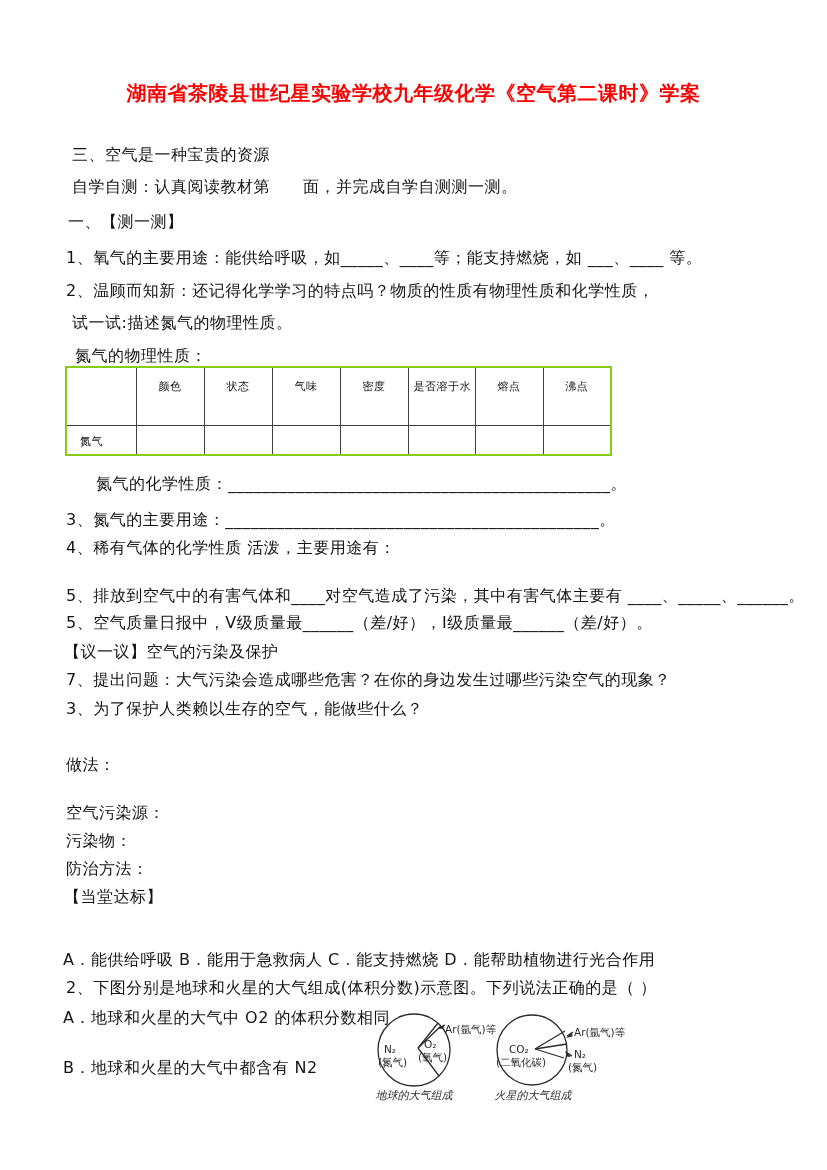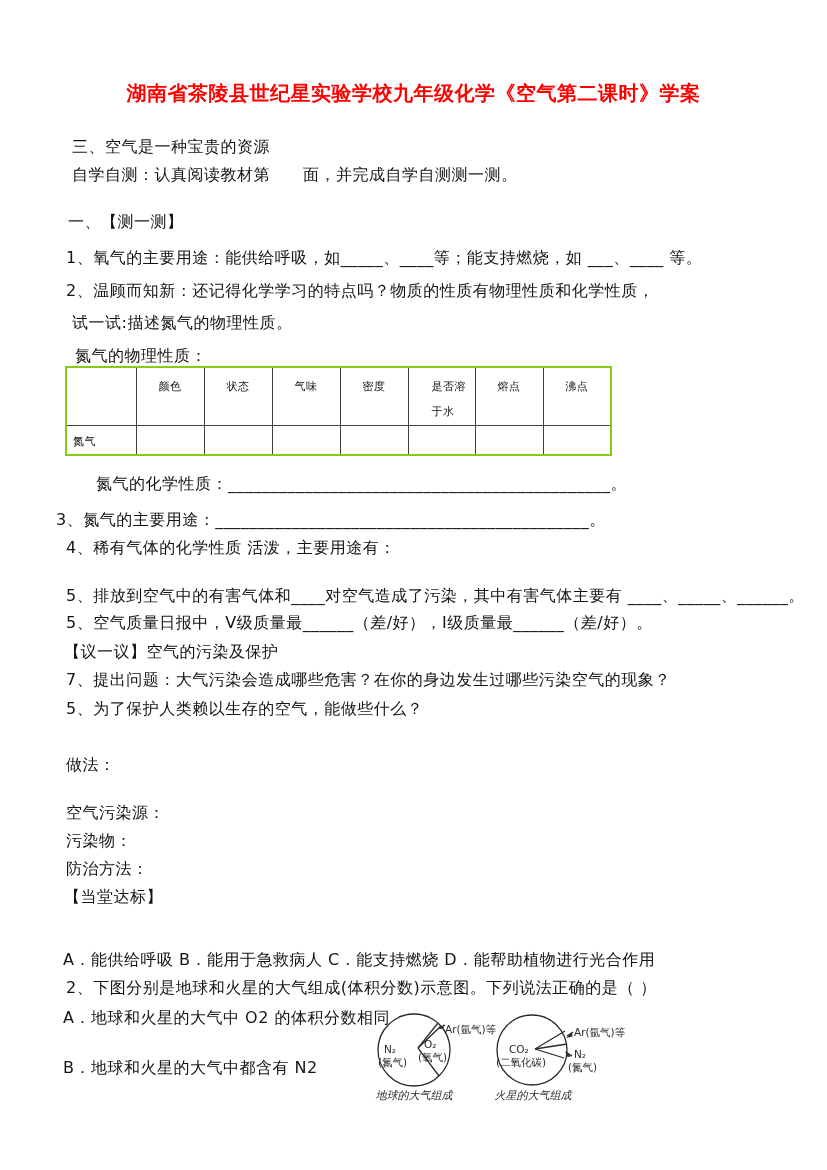--- a/index.html
+++ b/index.html
@@ -29,39 +29,39 @@
   table.props td{
     border:1px solid #3f3f3f;
     padding:6px 4px 0 4px;
     vertical-align:top;
     text-align:center;
     line-height:25px;
     overflow:hidden;
   }
   table.props tr.hdr td{height:51px;}
   table.props tr.data td{height:23px;padding-top:3px;}
-  table.props td.rowlabel{text-align:left;padding-left:6px;}
-  table.props td.wrapcell{text-align:left;padding-left:23px;padding-right:2px;}
+  table.props td.rowlabel{text-align:left;padding-left:13px;}
+  table.props td.wrapcell{text-align:left;padding-left:5px;padding-right:2px;}
   .charts{position:absolute;left:368px;top:1008px;width:272px;height:102px;}
   .charts svg{display:block;}
   .charts text{fill:#2b2b2b;font-family:"DejaVu Sans","Liberation Sans",sans-serif;}
   .charts .lbl{font-size:10.5px;}
   .charts .cap{font-size:11px;font-style:italic;font-family:"DejaVu Serif","Liberation Serif",serif;}
   .charts circle, .charts path{stroke:#2b2b2b;stroke-width:1.3;fill:none;}
   .charts polygon{fill:#2b2b2b;stroke:none;}
 </style>
 </head>
 <body>
 
 <div class="page">
 
   <div class="title">湖南省茶陵县世纪星实验学校九年级化学《空气第二课时》学案</div>
 
-  <div class="ln" style="top:136px;left:72px">三、空气是一种宝贵的资源</div>
-  <div class="ln" style="top:164px;left:72px">自学自测：认真阅读教材第　　面，并完成自学自测测一测。</div>
+  <div class="ln" style="top:144px;left:72px">三、空气是一种宝贵的资源</div>
+  <div class="ln" style="top:176px;left:72px">自学自测：认真阅读教材第　　面，并完成自学自测测一测。</div>
   <div class="ln" style="top:211px;left:68px">一、【测一测】</div>
   <div class="ln" style="top:247px;left:66px">1、氧气的主要用途：能供给呼吸，如_____、____等；能支持燃烧，如 ___、____ 等。</div>
   <div class="ln" style="top:280px;left:66px">2、温顾而知新：还记得化学学习的特点吗？物质的性质有物理性质和化学性质，</div>
   <div class="ln" style="top:312px;left:72px">试一试:描述氮气的物理性质。</div>
   <div class="ln" style="top:345px;left:75px">氮气的物理性质：</div>
 
   <table class="props">
     <colgroup>
       <col style="width:70px">
         <col style="width:68px">
@@ -90,27 +90,27 @@
       <td></td>
       <td></td>
       <td></td>
       <td></td>
       <td></td>
     </tr>
   </tbody>
     </table>
 
   <div class="ln" style="top:473px;left:96px">氮气的化学性质：_____________________________________________。</div>
-  <div class="ln" style="top:509px;left:56px">3、氮气的主要用途：____________________________________________。</div>
+  <div class="ln" style="top:509px;left:66px">3、氮气的主要用途：____________________________________________。</div>
   <div class="ln" style="top:537px;left:66px">4、稀有气体的化学性质 活泼，主要用途有：</div>
   <div class="ln" style="top:585px;left:66px">5、排放到空气中的有害气体和____对空气造成了污染，其中有害气体主要有 ____、_____、______。</div>
   <div class="ln" style="top:612px;left:66px">5、空气质量日报中，V级质量最______（差/好），I级质量最______（差/好）。</div>
   <div class="ln" style="top:641px;left:64px">【议一议】空气的污染及保护</div>
   <div class="ln" style="top:669px;left:66px">7、提出问题：大气污染会造成哪些危害？在你的身边发生过哪些污染空气的现象？</div>
-  <div class="ln" style="top:698px;left:66px">5、为了保护人类赖以生存的空气，能做些什么？</div>
+  <div class="ln" style="top:698px;left:66px">3、为了保护人类赖以生存的空气，能做些什么？</div>
   <div class="ln" style="top:754px;left:66px">做法：</div>
   <div class="ln" style="top:802px;left:66px">空气污染源：</div>
   <div class="ln" style="top:830px;left:66px">污染物：</div>
   <div class="ln" style="top:858px;left:66px">防治方法：</div>
   <div class="ln" style="top:886px;left:64px">【当堂达标】</div>
   <div class="ln" style="top:949px;left:63px">A．能供给呼吸 B．能用于急救病人 C．能支持燃烧 D．能帮助植物进行光合作用</div>
   <div class="ln" style="top:977px;left:66px">2、下图分别是地球和火星的大气组成(体积分数)示意图。下列说法正确的是（ ）</div>
   <div class="ln" style="top:1007px;left:63px">A．地球和火星的大气中 O2 的体积分数相同</div>
   <div class="ln" style="top:1057px;left:63px">B．地球和火星的大气中都含有 N2</div>
 

